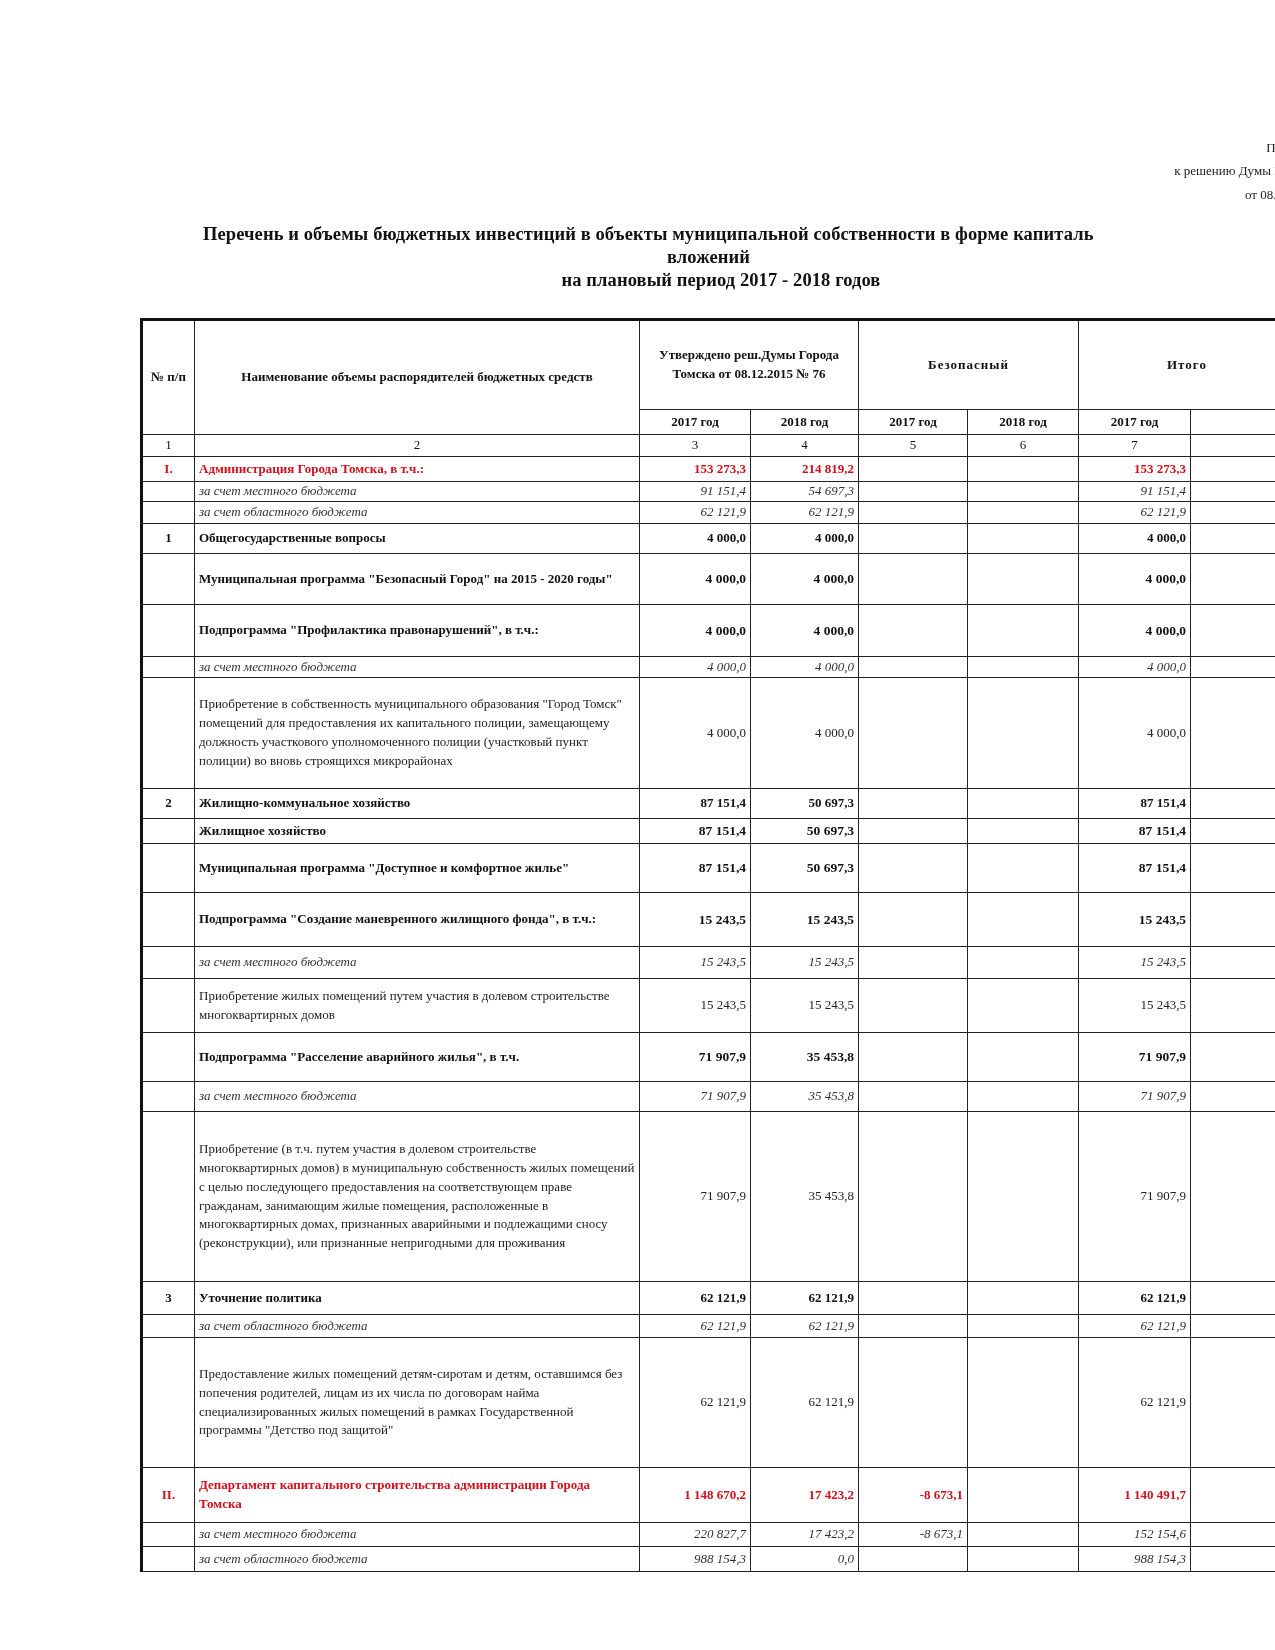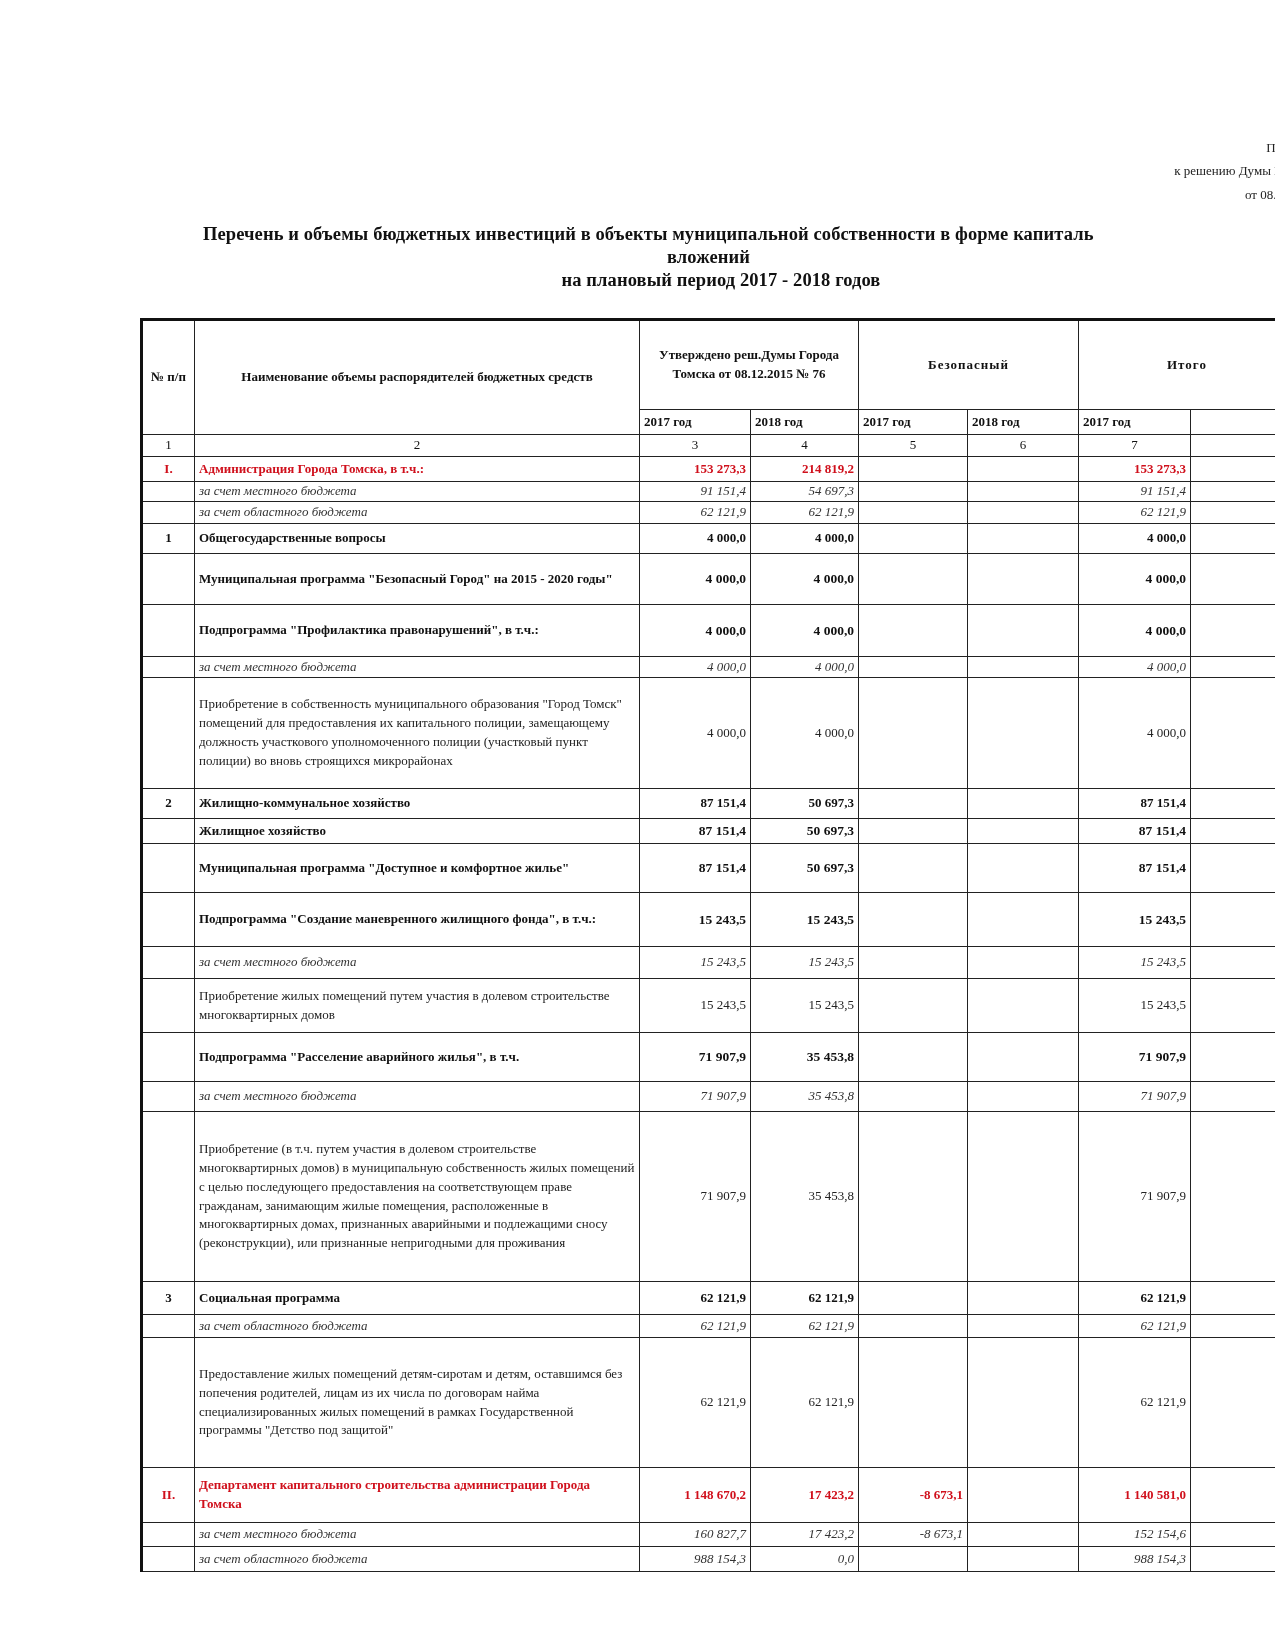--- a/index.html
+++ b/index.html
@@ -23,21 +23,21 @@
     position: absolute; left: 140px; top: 318px;
     border-collapse: collapse; table-layout: fixed;
     width: 1160px;
   }
   table.budget td {
     border: 1px solid #222; padding: 0 4px; vertical-align: middle;
     font-size: 13px; overflow: hidden; line-height: 1.45;
   }
   table.budget { border-left: 3px solid #111; border-top: 3px solid #111; }
   .hdr { font-weight: bold; text-align: center; font-size: 15px; line-height: 1.4; }
-  .yr { font-weight: bold; font-size: 15px; }
+  .yr { font-weight: bold; text-align: center; font-size: 15px; }
   .num-row td { text-align: center; font-size: 13px; }
   .num-row td { border-bottom: 2.5px solid #111; }
   .n { text-align: right; }
   .c { text-align: center; }
   .red { color: #d0101c; }
   .b { font-weight: bold; }
   .it { font-style: italic; color: #333; }
   .big { font-size: 16px; }
   .mid { font-size: 14px; }
   .desc { font-size: 13px; color: #222; line-height: 1.5; }
@@ -257,21 +257,21 @@
         <td class="desc">Приобретение (в т.ч. путем участия в долевом строительстве многоквартирных домов) в муниципальную собственность жилых помещений с целью последующего предоставления на соответствующем праве гражданам, занимающим жилые помещения, расположенные в многоквартирных домах, признанных аварийными и подлежащими сносу (реконструкции), или признанные непригодными для проживания</td>
         <td class="n vthick desc">71 907,9</td>
         <td class="n desc">35 453,8</td>
         <td class="n desc"></td>
         <td class="n desc"></td>
         <td class="n vthick desc">71 907,9</td>
         <td class="n desc"></td>
       </tr>
       <tr class="thick-top" style="height: 33px;">
         <td class="c b big">3</td>
-        <td class="b big">Социальная программа</td>
+        <td class="b big">Уточнение политика</td>
         <td class="n vthick b big">62 121,9</td>
         <td class="n b big">62 121,9</td>
         <td class="n b big"></td>
         <td class="n b big"></td>
         <td class="n vthick b big">62 121,9</td>
         <td class="n b big"></td>
       </tr>
       <tr style="height: 23px;">
         <td class="c it"></td>
         <td class="it">за счет областного бюджета</td>
@@ -292,27 +292,27 @@
         <td class="n vthick desc">62 121,9</td>
         <td class="n desc"></td>
       </tr>
       <tr class="thick-top" style="height: 55px;">
         <td class="c b red big">II.</td>
         <td class="red b big">Департамент капитального строительства администрации Города Томска</td>
         <td class="n vthick red b big">1 148 670,2</td>
         <td class="n red b big">17 423,2</td>
         <td class="n red b big">-8 673,1</td>
         <td class="n red b big"></td>
-        <td class="n vthick red b big">1 140 581,0</td>
+        <td class="n vthick red b big">1 140 491,7</td>
         <td class="n red b big"></td>
       </tr>
       <tr style="height: 24px;">
         <td class="c it"></td>
         <td class="it">за счет местного бюджета</td>
-        <td class="n vthick it">160 827,7</td>
+        <td class="n vthick it">220 827,7</td>
         <td class="n it">17 423,2</td>
         <td class="n it">-8 673,1</td>
         <td class="n it"></td>
         <td class="n vthick it">152 154,6</td>
         <td class="n it"></td>
       </tr>
       <tr style="height: 25px;">
         <td class="c it"></td>
         <td class="it">за счет областного бюджета</td>
         <td class="n vthick it">988 154,3</td>

